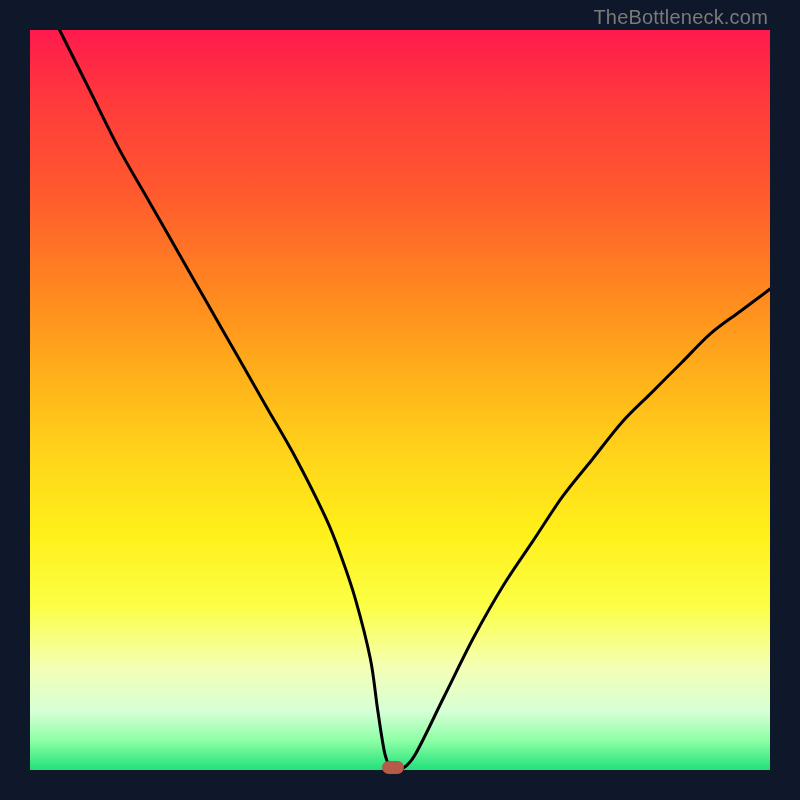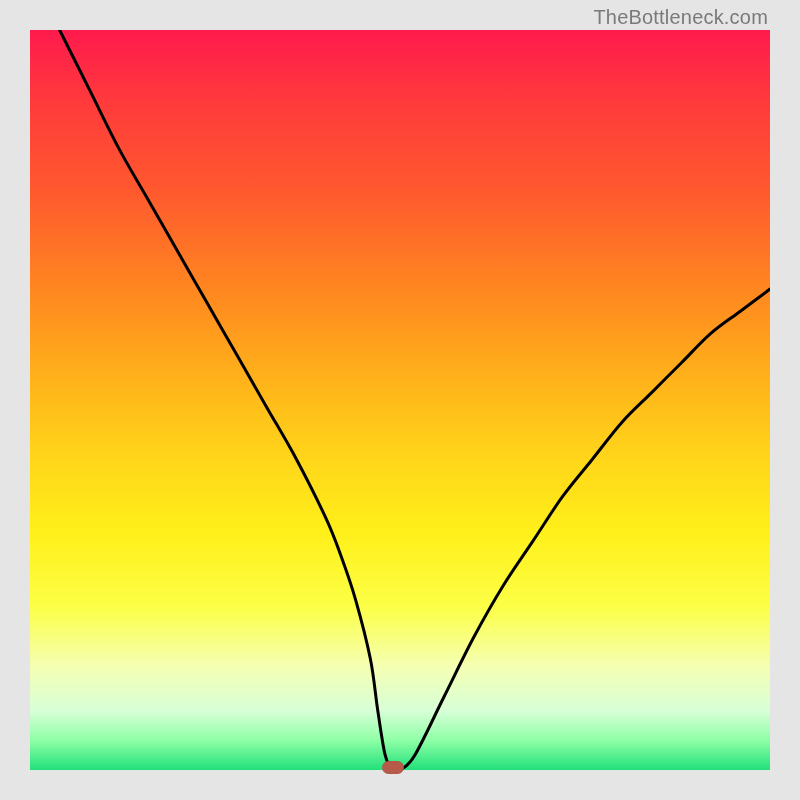--- a/index.html
+++ b/index.html
@@ -10,21 +10,21 @@
     background: #000;
     overflow: hidden;
     font-family: Arial, Helvetica, sans-serif;
   }
   .frame {
     position: absolute;
     top: 0;
     left: 0;
     width: 800px;
     height: 800px;
-    background: #e5e5e5;
+    background: #0f172a;
   }
   .plot {
     position: absolute;
     top: 30px;
     left: 30px;
     width: 740px;
     height: 740px;
     
     background: linear-gradient(
       to bottom,

